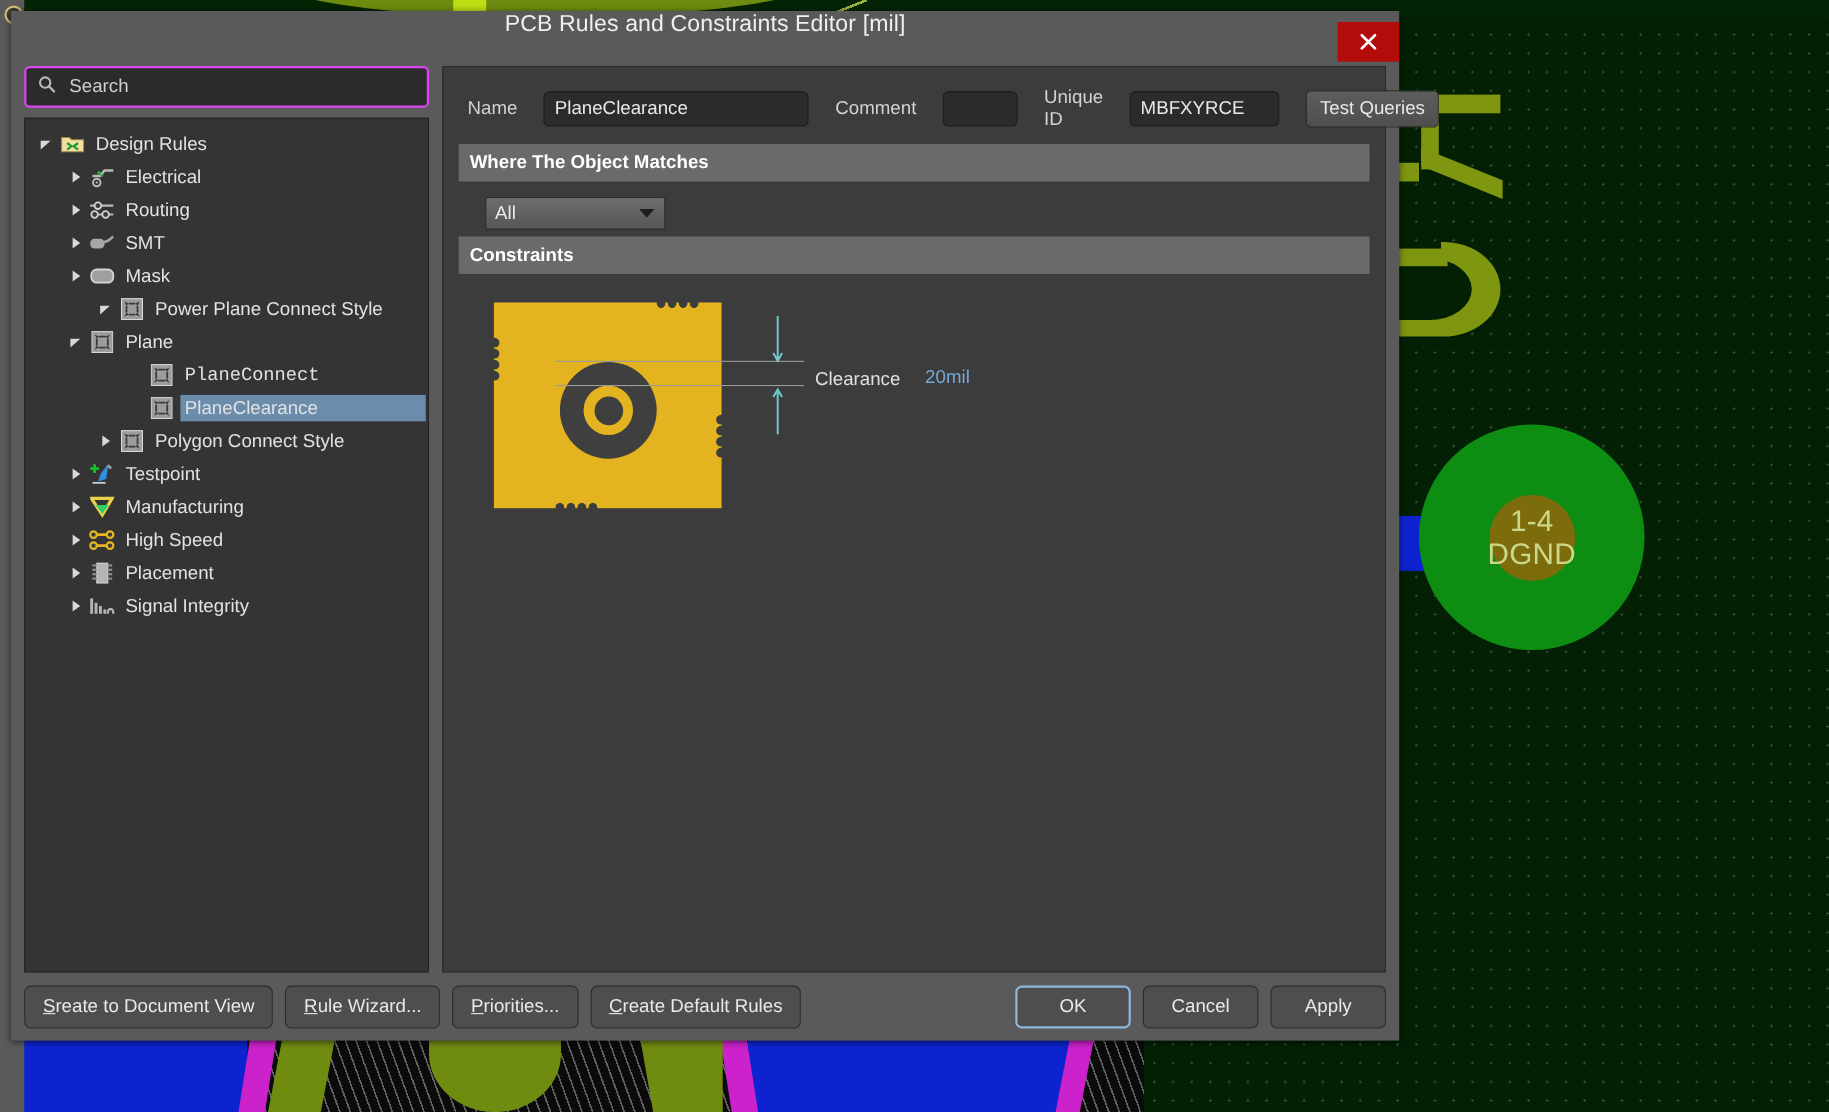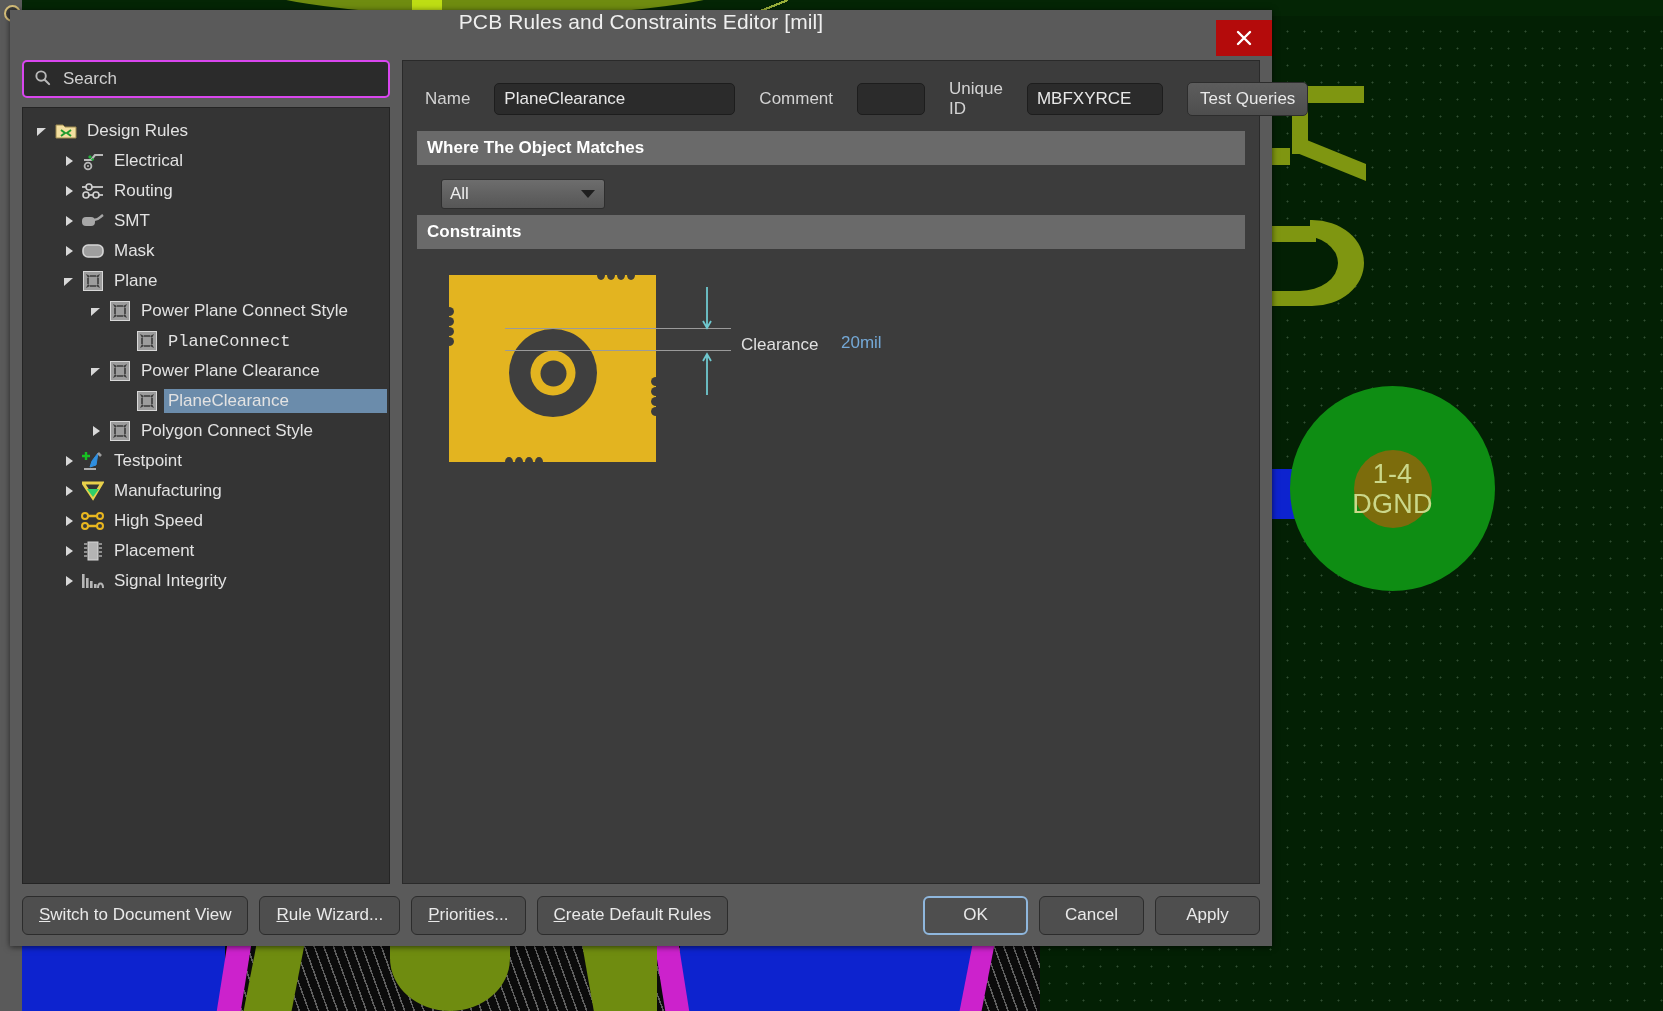--- a/index.html
+++ b/index.html
@@ -597,82 +597,65 @@
               </span>
               <span class="ico">
                 <svg width="24" height="16" viewBox="0 0 24 16">
                   <rect x="2" y="2" width="20" height="12" rx="5" fill="#9f9f9f" stroke="#d6d6d6" stroke-width="1.6"></rect>
                 </svg>
               </span>
               <span class="lbl-wrap">
                 <span class="lbl">Mask</span>
               </span>
             </div>
-            <div class="tree-row" style="padding-left: 35px;">
+            <div class="tree-row" style="padding-left: 62px;">
               <span class="twisty">
                 <svg width="12" height="12" viewBox="0 0 12 12">
                   <path d="M1 3 L10 3 L1 11 Z" fill="#d8d8d8"></path>
                 </svg>
               </span>
               <span class="ico">
                 <svg width="20" height="20" viewBox="0 0 20 20">
                   <rect x="0.5" y="0.5" width="19" height="19" fill="#9c9c9c" stroke="#d8d8d8" stroke-width="1"></rect>
                   <path d="M3 3 L7 5 L5 7 Z M17 3 L13 5 L15 7 Z M3 17 L7 15 L5 13 Z M17 17 L13 15 L15 13 Z" fill="#3a3a3a"></path>
                   <path d="M7 5 L13 5 M7 15 L13 15 M5 7 L5 13 M15 7 L15 13" stroke="#3a3a3a" stroke-width="1.6"></path>
                 </svg>
               </span>
               <span class="lbl-wrap">
-                <span class="lbl">Plane</span>
-              </span>
-            </div>
-            <div class="tree-row" style="padding-left: 62px;">
+                <span class="lbl">Power Plane Connect Style</span>
+              </span>
+            </div>
+            <div class="tree-row" style="padding-left: 35px;">
               <span class="twisty">
                 <svg width="12" height="12" viewBox="0 0 12 12">
                   <path d="M1 3 L10 3 L1 11 Z" fill="#d8d8d8"></path>
                 </svg>
               </span>
               <span class="ico">
                 <svg width="20" height="20" viewBox="0 0 20 20">
                   <rect x="0.5" y="0.5" width="19" height="19" fill="#9c9c9c" stroke="#d8d8d8" stroke-width="1"></rect>
                   <path d="M3 3 L7 5 L5 7 Z M17 3 L13 5 L15 7 Z M3 17 L7 15 L5 13 Z M17 17 L13 15 L15 13 Z" fill="#3a3a3a"></path>
                   <path d="M7 5 L13 5 M7 15 L13 15 M5 7 L5 13 M15 7 L15 13" stroke="#3a3a3a" stroke-width="1.6"></path>
                 </svg>
               </span>
               <span class="lbl-wrap">
-                <span class="lbl">Power Plane Connect Style</span>
+                <span class="lbl">Plane</span>
               </span>
             </div>
             <div class="tree-row" style="padding-left: 89px; font-family: Liberation Mono, monospace;">
               <span class="twisty"></span>
               <span class="ico">
                 <svg width="20" height="20" viewBox="0 0 20 20">
                   <rect x="0.5" y="0.5" width="19" height="19" fill="#9c9c9c" stroke="#d8d8d8" stroke-width="1"></rect>
                   <path d="M3 3 L7 5 L5 7 Z M17 3 L13 5 L15 7 Z M3 17 L7 15 L5 13 Z M17 17 L13 15 L15 13 Z" fill="#3a3a3a"></path>
                   <path d="M7 5 L13 5 M7 15 L13 15 M5 7 L5 13 M15 7 L15 13" stroke="#3a3a3a" stroke-width="1.6"></path>
                 </svg>
               </span>
               <span class="lbl-wrap">
                 <span class="lbl">PlaneConnect</span>
-              </span>
-            </div>
-            <div class="tree-row" style="padding-left: 62px;">
-              <span class="twisty">
-                <svg width="12" height="12" viewBox="0 0 12 12">
-                  <path d="M1 3 L10 3 L1 11 Z" fill="#d8d8d8"></path>
-                </svg>
-              </span>
-              <span class="ico">
-                <svg width="20" height="20" viewBox="0 0 20 20">
-                  <rect x="0.5" y="0.5" width="19" height="19" fill="#9c9c9c" stroke="#d8d8d8" stroke-width="1"></rect>
-                  <path d="M3 3 L7 5 L5 7 Z M17 3 L13 5 L15 7 Z M3 17 L7 15 L5 13 Z M17 17 L13 15 L15 13 Z" fill="#3a3a3a"></path>
-                  <path d="M7 5 L13 5 M7 15 L13 15 M5 7 L5 13 M15 7 L15 13" stroke="#3a3a3a" stroke-width="1.6"></path>
-                </svg>
-              </span>
-              <span class="lbl-wrap">
-                <span class="lbl">Power Plane Clearance</span>
               </span>
             </div>
             <div class="tree-row selected" style="padding-left: 89px;">
               <span class="twisty"></span>
               <span class="ico">
                 <svg width="20" height="20" viewBox="0 0 20 20">
                   <rect x="0.5" y="0.5" width="19" height="19" fill="#9c9c9c" stroke="#d8d8d8" stroke-width="1"></rect>
                   <path d="M3 3 L7 5 L5 7 Z M17 3 L13 5 L15 7 Z M3 17 L7 15 L5 13 Z M17 17 L13 15 L15 13 Z" fill="#3a3a3a"></path>
                   <path d="M7 5 L13 5 M7 15 L13 15 M5 7 L5 13 M15 7 L15 13" stroke="#3a3a3a" stroke-width="1.6"></path>
                 </svg>
@@ -872,21 +855,21 @@
             <div id="clearance-label">Clearance</div>
             <div id="clearance-value">20mil</div>
           </div>
         </div>
 
       </div>
     </div>
 
     <div id="footer">
       <button class="footer-btn">
-        <span class="accel">S</span><span id="switch-rest">witch to Document View</span>
+        <span class="accel">S</span><span id="switch-rest">reate to Document View</span>
       </button>
       <button class="footer-btn">
         <span class="accel">R</span><span id="wizard-rest">ule Wizard...</span>
       </button>
       <button class="footer-btn">
         <span class="accel">P</span><span id="priorities-rest">riorities...</span>
       </button>
       <button class="footer-btn">
         <span class="accel">C</span><span id="create-rest">reate Default Rules</span>
       </button>

